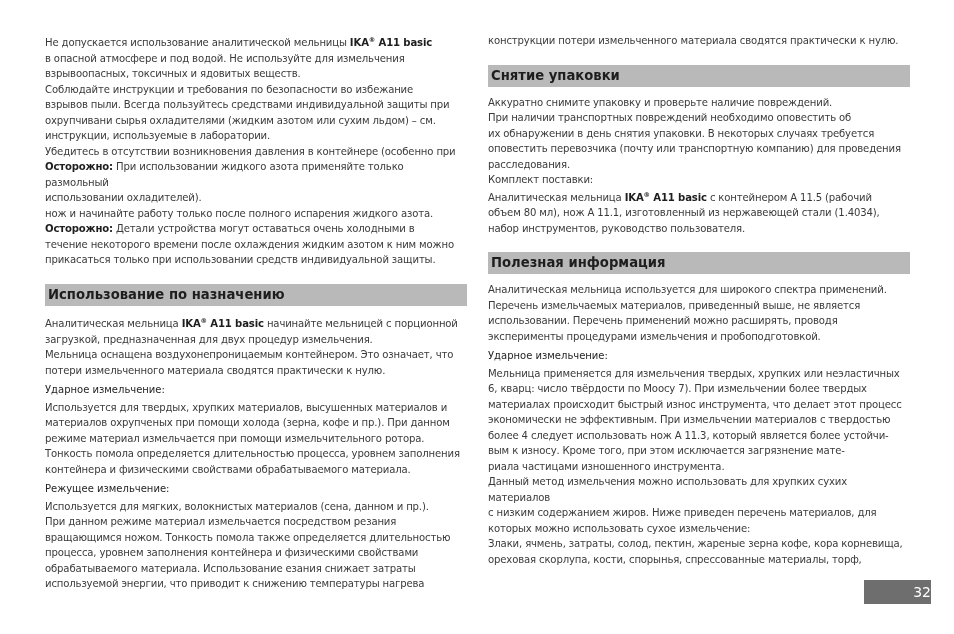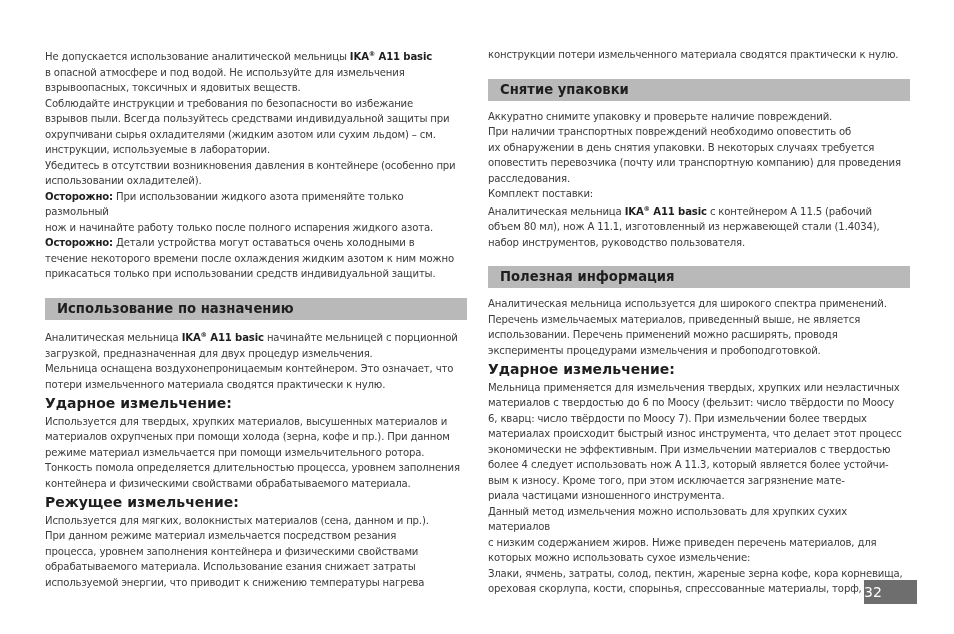--- a/index.html
+++ b/index.html
@@ -1,49 +1,49 @@
 <!DOCTYPE html>
 <html><head>
 <meta charset="utf-8">
 <style>
   html, body { margin: 0; padding: 0; }
   body {
     width: 954px; height: 634px; background: #ffffff; position: relative; overflow: hidden;
     font-family: "DejaVu Sans", sans-serif; color: #3a3a3a;
   }
-  .col { position: absolute; top: 47px; width: 422px; }
+  .col { position: absolute; top: 33px; width: 422px; }
   .col.left { left: 45px; }
   .col.right { left: 488px; }
   .p { font-size: 10.1px; line-height: 15.5px; margin: 0; letter-spacing: -0.15px; }
   .b { font-weight: bold; color: #1e1e1e; }
-  .sub { font-size: 14px; line-height: 15.5px; font-weight: bold; color: #1e1e1e; margin: 4px 0 2px 0; }
+  .sub { font-size: 10px; line-height: 15.5px; font-weight: normal; color: #1e1e1e; margin: 4px 0 2px 0; }
   .hdr {
     background: #b9b9b9; color: #1e1e1e; font-weight: bold; font-size: 13.2px;
-    height: 22px; line-height: 22px; padding-left: 12px; margin: 0;
+    height: 22px; line-height: 22px; padding-left: 3px; margin: 0;
   }
   .page-num {
-    position: absolute; left: 864px; top: 580px; width: 53px; height: 24px;
-    background: #6e6e6e; color: #ffffff; font-size: 14px; line-height: 24px; text-align: left;
+    position: absolute; left: 864px; top: 580px; width: 67px; height: 24px;
+    background: #6e6e6e; color: #ffffff; font-size: 14px; line-height: 24px; text-align: right;
   }
   sup { font-size: 6.5px; }
 </style>
 </head>
 <body>
 
 <div class="col left">
   <div class="p"><span>Не допускается использование аналитической мельницы </span><span class="b"><span>IKA</span><sup>®</sup> <span>A11 basic</span></span></div>
   <div class="p">в опасной атмосфере и под водой. Не используйте для измельчения</div>
   <div class="p">взрывоопасных, токсичных и ядовитых веществ.</div>
   <div class="p">Соблюдайте инструкции и требования по безопасности во избежание</div>
   <div class="p">взрывов пыли. Всегда пользуйтесь средствами индивидуальной защиты при</div>
   <div class="p">охрупчивани сырья охладителями (жидким азотом или сухим льдом) – см.</div>
   <div class="p">инструкции, используемые в лаборатории.</div>
   <div class="p">Убедитесь в отсутствии возникновения давления в контейнере (особенно при</div>
+  <div class="p"><span class="b">Осторожно:</span><span> При использовании жидкого азота применяйте только размольный</span></div>
   <div class="p">использовании охладителей).</div>
-  <div class="p"><span class="b">Осторожно:</span><span> При использовании жидкого азота применяйте только размольный</span></div>
   <div class="p">нож и начинайте работу только после полного испарения жидкого азота.</div>
   <div class="p"><span class="b">Осторожно:</span><span> Детали устройства могут оставаться очень холодными в</span></div>
   <div class="p">течение некоторого времени после охлаждения жидким азотом к ним можно</div>
   <div class="p">прикасаться только при использовании средств индивидуальной защиты.</div>
 
   <div style="height:16px"></div>
   <div class="hdr">Использование по назначению</div>
   <div style="height:8px"></div>
 
   <div class="p"><span>Аналитическая мельница </span><span class="b"><span>IKA</span><sup>®</sup> <span>A11 basic</span></span><span> начинайте мельницей с порционной</span></div>
@@ -54,20 +54,21 @@
   <div class="sub">Ударное измельчение:</div>
   <div class="p">Используется для твердых, хрупких материалов, высушенных материалов и</div>
   <div class="p">материалов охрупченых при помощи холода (зерна, кофе и пр.). При данном</div>
   <div class="p">режиме материал измельчается при помощи измельчительного ротора.</div>
   <div class="p">Тонкость помола определяется длительностью процесса, уровнем заполнения</div>
   <div class="p">контейнера и физическими свойствами обрабатываемого материала.</div>
 
   <div class="sub">Режущее измельчение:</div>
   <div class="p">Используется для мягких, волокнистых материалов (сена, данном и пр.).</div>
   <div class="p">При данном режиме материал измельчается посредством резания</div>
+  <div class="p">вращающимся ножом. Тонкость помола также определяется длительностью</div>
   <div class="p">процесса, уровнем заполнения контейнера и физическими свойствами</div>
   <div class="p">обрабатываемого материала. Использование езания снижает затраты</div>
   <div class="p">используемой энергии, что приводит к снижению температуры нагрева</div>
 </div>
 
 <div class="col right">
   <div class="p">конструкции потери измельченного материала сводятся практически к нулю.</div>
 
   <div style="height:16px"></div>
   <div class="hdr">Снятие упаковки</div>
@@ -87,21 +88,20 @@
   <div class="hdr">Полезная информация</div>
   <div style="height:8px"></div>
 
   <div class="p">Аналитическая мельница используется для широкого спектра применений.</div>
   <div class="p">Перечень измельчаемых материалов, приведенный выше, не является</div>
   <div class="p">использовании. Перечень применений можно расширять, проводя</div>
   <div class="p">эксперименты процедурами измельчения и пробоподготовкой.</div>
 
   <div class="sub">Ударное измельчение:</div>
   <div class="p">Мельница применяется для измельчения твердых, хрупких или неэластичных</div>
-  <div class="p">материалов с твердостью до 6 по Моосу (фельзит: число твёрдости по Моосу</div>
   <div class="p">6, кварц: число твёрдости по Моосу 7). При измельчении более твердых</div>
   <div class="p">материалах происходит быстрый износ инструмента, что делает этот процесс</div>
   <div class="p">экономически не эффективным. При измельчении материалов с твердостью</div>
   <div class="p">более 4 следует использовать нож А 11.3, который является более устойчи-</div>
   <div class="p">вым к износу. Кроме того, при этом исключается загрязнение мате-</div>
   <div class="p">риала частицами изношенного инструмента.</div>
   <div class="p">Данный метод измельчения можно использовать для хрупких сухих материалов</div>
   <div class="p">с низким содержанием жиров. Ниже приведен перечень материалов, для</div>
   <div class="p">которых можно использовать сухое измельчение:</div>
   <div class="p">Злаки, ячмень, затраты, солод, пектин, жареные зерна кофе, кора корневища,</div>

